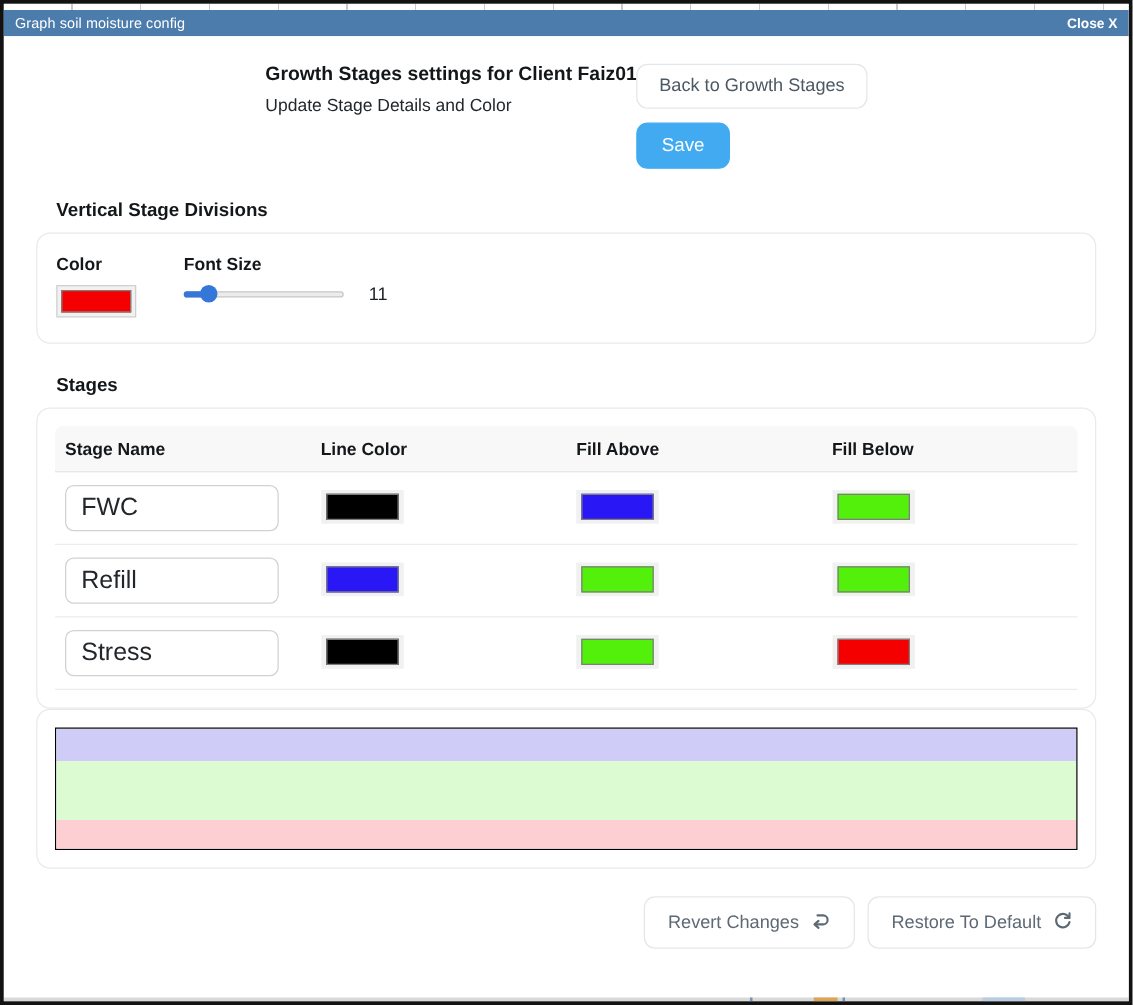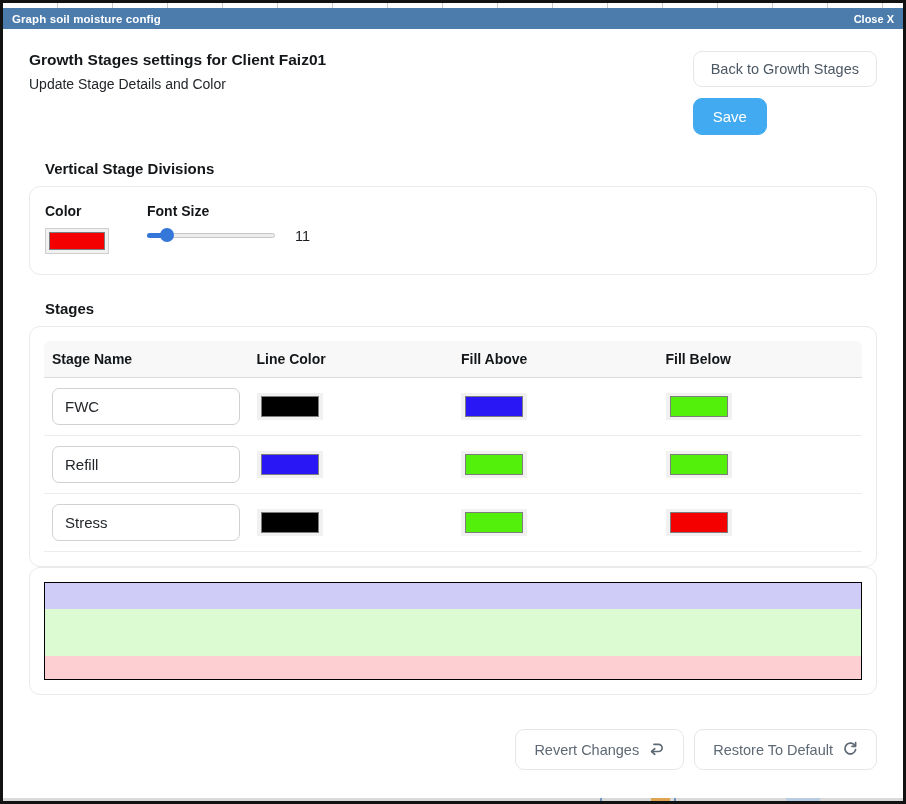--- a/index.html
+++ b/index.html
@@ -28,27 +28,27 @@
   .titlebar {
     height: 21px;
     background: #4b7cac;
     color: #ffffff;
     display: flex;
     align-items: center;
     justify-content: space-between;
     padding: 0 9px;
     flex: 0 0 auto;
   }
-  .titlebar .title { font-size: 11.5px; font-weight: 700; letter-spacing: .1px; }
+  .titlebar .title { font-size: 11.5px; font-weight: 400; letter-spacing: .1px; }
   .titlebar .close { font-size: 11px; font-weight: 600; cursor: pointer; }
 
   
   .content { flex: 1 1 auto; background: #fff; padding: 22px 26px 0 26px; }
 
-  .top-row { display: flex; justify-content: space-between; align-items: flex-start; }
+  .top-row { display: flex; justify-content: center; align-items: flex-start; }
   .page-title { font-size: 15.5px; font-weight: 700; color: #141719; margin-bottom: 7px; }
   .page-subtitle { font-size: 14px; color: #22272b; }
 
   .top-actions { display: flex; gap: 11px; align-items: flex-start; flex-direction: column; }
   .btn {
     font-family: "Liberation Sans", sans-serif;
     font-size: 14.5px;
     border-radius: 9px;
     padding: 9px 17px;
     cursor: pointer;
@@ -122,41 +122,41 @@
   .t-head .th { font-size: 14px; font-weight: 700; color: #141719; padding: 10px 8px; }
   .t-row {
     display: grid; grid-template-columns: 25% 25% 25% 25%;
     align-items: center;
     border-bottom: 1px solid #ececee;
     padding: 10px 0;
   }
   .t-cell { padding: 0 8px; }
   .name-input {
     font-family: "Liberation Sans", sans-serif;
-    width: 188px; height: 37px;
+    width: 171px; height: 37px;
     border: 1px solid #cfd2d4; border-radius: 7px;
-    padding: 0 12px; font-size: 15px; color: #23272b;
+    padding: 0 12px; font-size: 20px; color: #23272b;
     outline: none; background: #fff;
   }
 
   
   .preview-box {
     border: 1.5px solid #000;
     height: 98px;
     display: flex; flex-direction: column;
     overflow: hidden;
   }
   .preview-box .band { width: 100%; }
 
   
   .footer-actions {
     display: flex; justify-content: flex-end; gap: 10px;
     margin-top: 22px;
   }
-  .footer-actions .btn { padding: 10px 18px; margin-top: 12px; }
+  .footer-actions .btn { padding: 10px 18px; }
 </style>
 </head>
 <body>
 
 <div class="page-strip-top"></div>
 
 <div class="titlebar" style="background: rgb(75, 124, 172);">
   <span class="title">Graph soil moisture config</span>
   <span class="close">Close X</span>
 </div>

